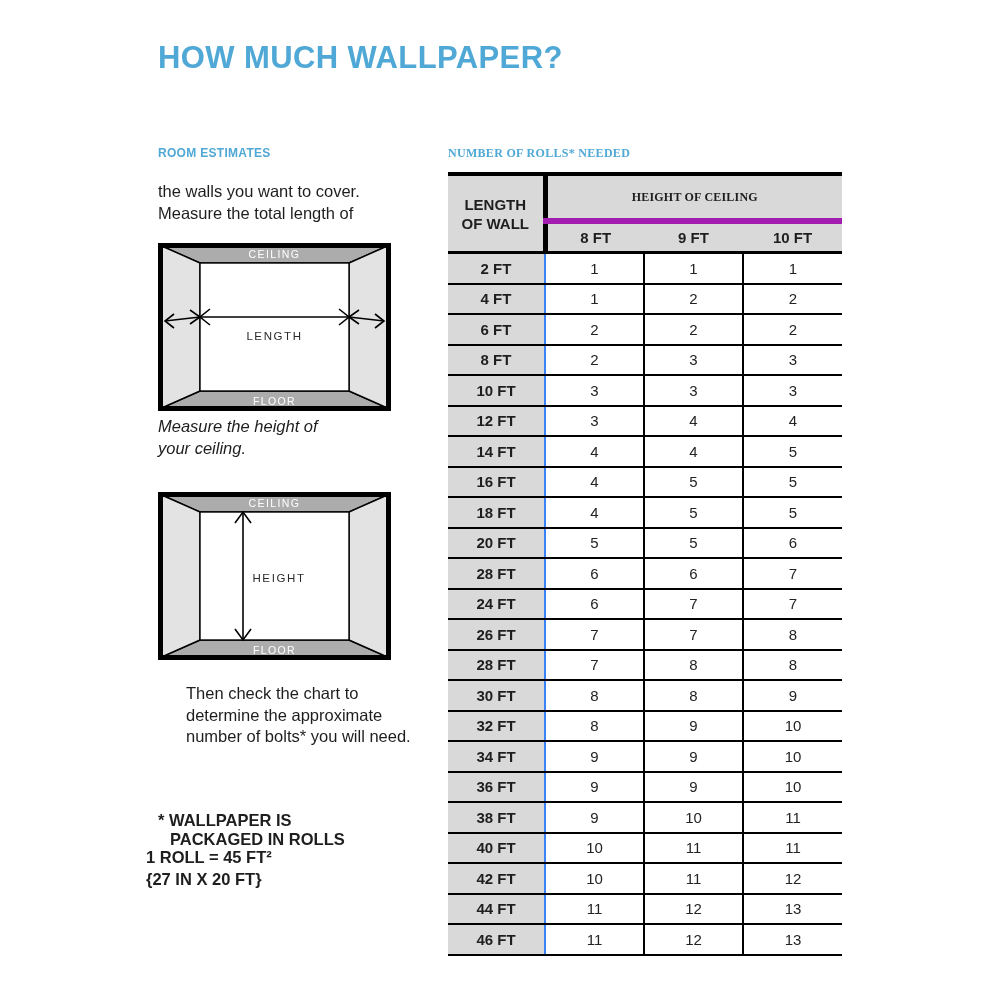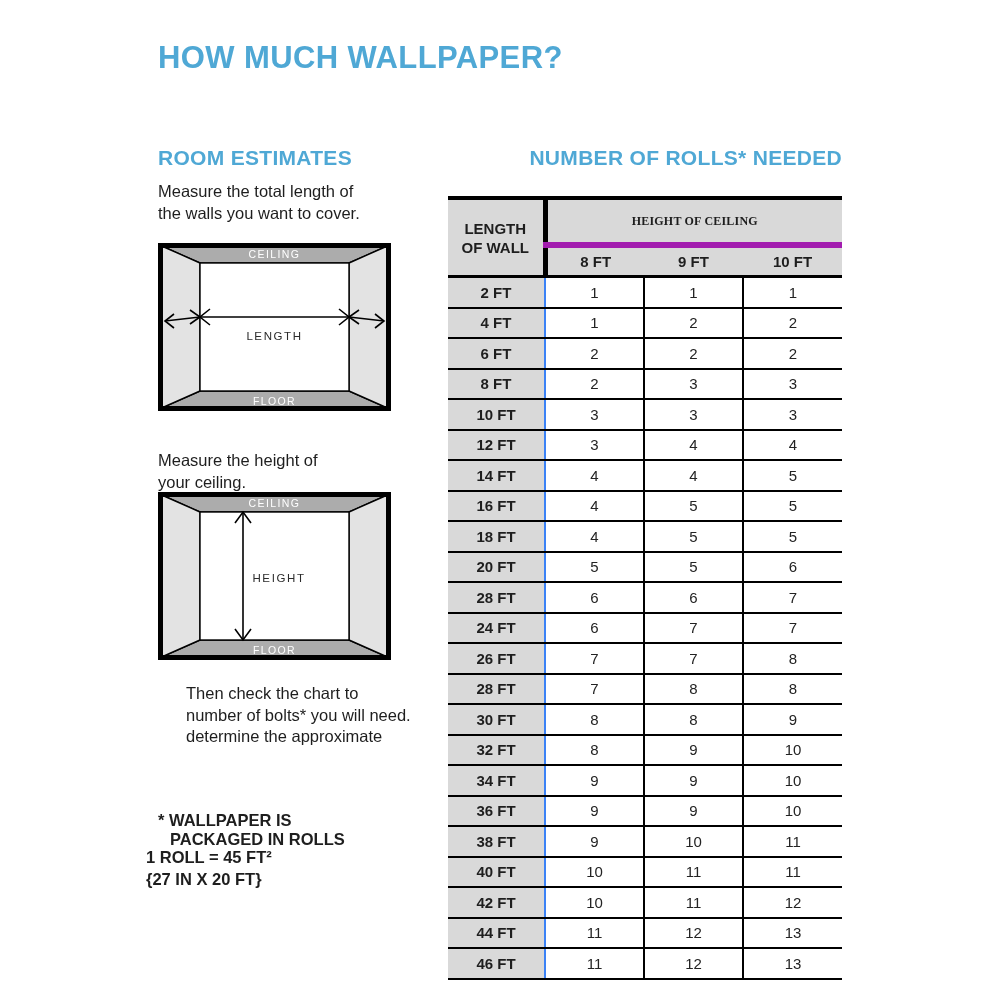--- a/index.html
+++ b/index.html
@@ -10,41 +10,41 @@
     --wall-gray:#e3e3e3;
     --ink:#1e1e1e;
   }
   html,body{margin:0;padding:0;background:#fff;}
   body{font-family:"Liberation Sans","DejaVu Sans",sans-serif;color:var(--ink);}
   .canvas{position:relative;width:940px;height:1000px;background:#ffffff;overflow:hidden;border-radius:26px;}
 
   .title{position:absolute;left:158px;top:40px;margin:0;font-size:31px;font-weight:700;
          letter-spacing:.4px;color:var(--accent-blue);}
 
-  .section-heading{position:absolute;margin:0;font-size:21px;font-weight:700;
+  .section-heading{position:absolute;margin:0;font-size:12px;font-weight:700;
          letter-spacing:.3px;color:var(--accent-blue);}
   #room-estimates{left:158px;top:146px;}
 
   .para{position:absolute;left:158px;margin:0;font-size:16.5px;line-height:21.5px;color:var(--ink);}
   .para .line{display:block;}
-  #p1{top:181px;} #p2{top:450px;} #p3{top:683px;margin-left:28px;}
+  #p1{top:181px;} #p2{top:416px;font-style:italic;} #p3{top:683px;margin-left:28px;}
 
   .diagram{position:absolute;left:158px;}
   #diagram-length{top:243px;} #diagram-height{top:492px;}
   .diagram text{font-family:"Liberation Sans","DejaVu Sans",sans-serif;}
   .room-band-label{font-size:10.5px;letter-spacing:1.4px;fill:#ffffff;}
   .room-dim-label{font-size:11.5px;letter-spacing:1.6px;fill:#2b2b2b;}
 
   .note{position:absolute;left:158px;top:793px;font-size:16.5px;font-weight:700;line-height:18.5px;margin-top:18px;}
   .note .indent{margin-left:12px;}
   .rollinfo{position:absolute;left:146px;top:847px;font-size:16.5px;font-weight:700;line-height:21.5px;}
   .note div,.rollinfo div{white-space:nowrap;}
 
   .right{position:absolute;left:448px;top:146px;width:394px;}
-  .tbl-heading{display:block;position:static;text-align:right;margin:0 0 26px 0;}
+  .tbl-heading{display:block;position:static;text-align:left;margin:0 0 11px 0;font-family:Liberation Serif, serif;}
 
   table.rolls{border-collapse:collapse;table-layout:fixed;width:394px;
               border-top:4px solid #000;}
   table.rolls th,table.rolls td{padding:0;text-align:center;vertical-align:middle;}
   th.corner{background:var(--table-gray);border-right:5px solid #000;border-bottom:3px solid #000;
             font-size:15px;font-weight:700;line-height:19px;}
   th.corner .line{display:block;}
   th.group{background:var(--table-gray);border-bottom:6px solid #a21caf;height:42px;
            font-size:12px;font-weight:700;letter-spacing:.2px;font-family:Liberation Serif, serif;}
   th.sub{background:var(--table-gray);border-bottom:3px solid #000;height:27px;
@@ -57,22 +57,22 @@
 </head>
 <body>
 
 <div class="canvas">
 
   <h1 class="title">HOW MUCH WALLPAPER?</h1>
 
   <h2 class="section-heading" id="room-estimates">ROOM ESTIMATES</h2>
 
   <p class="para" id="p1">
+    <span class="line">the walls you want to cover.</span>
     <span class="line">Measure the total length of</span>
-    <span class="line">the walls you want to cover.</span>
   </p>
 
   <svg class="diagram" id="diagram-length" width="233" height="168" viewBox="0 0 233 168">
     <polygon points="2.5,2.5 230.5,2.5 191,20 42,20" style="fill:var(--ceiling-gray)" stroke="#000" stroke-width="1.4"></polygon>
     <polygon points="2.5,165.5 230.5,165.5 191,148 42,148" style="fill:var(--ceiling-gray)" stroke="#000" stroke-width="1.4"></polygon>
     <polygon points="2.5,2.5 42,20 42,148 2.5,165.5" style="fill:var(--wall-gray)" stroke="#000" stroke-width="1.4"></polygon>
     <polygon points="230.5,2.5 191,20 191,148 230.5,165.5" style="fill:var(--wall-gray)" stroke="#000" stroke-width="1.4"></polygon>
     <rect x="42" y="20" width="149" height="128" fill="#ffffff" stroke="#000" stroke-width="1.4"></rect>
     <rect x="2.5" y="2.5" width="228" height="163" fill="none" stroke="#000" stroke-width="5"></rect>
     <g stroke="#000" stroke-width="1.6" fill="none">
@@ -108,22 +108,22 @@
       <polyline points="77,31 85,20 93,31"></polyline>
       <polyline points="77,137 85,148 93,137"></polyline>
     </g>
     <text class="room-band-label" x="116.5" y="15" text-anchor="middle">CEILING</text>
     <text class="room-band-label" x="116.5" y="161.5" text-anchor="middle">FLOOR</text>
     <text class="room-dim-label" x="121" y="90" text-anchor="middle">HEIGHT</text>
   </svg>
 
   <p class="para" id="p3">
     <span class="line">Then check the chart to</span>
+    <span class="line">determine the approximate</span>
     <span class="line">number of bolts* you will need.</span>
-    <span class="line">determine the approximate</span>
   </p>
 
   <div class="note">
     <div>* WALLPAPER IS</div>
     <div class="indent">PACKAGED IN ROLLS</div>
   </div>
 
   <div class="rollinfo">
     <div>1 ROLL = 45 FT²</div>
     <div>{27 IN X 20 FT}</div>

